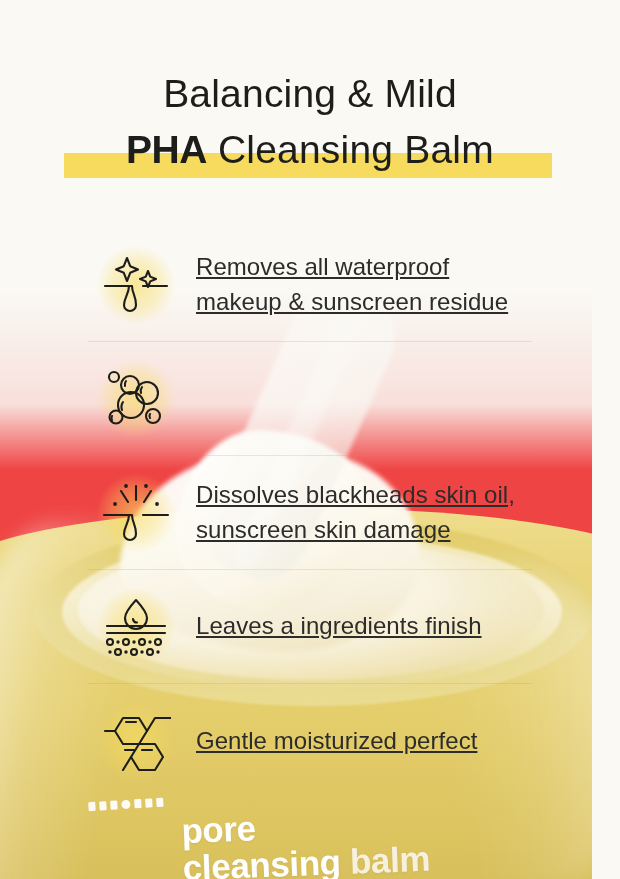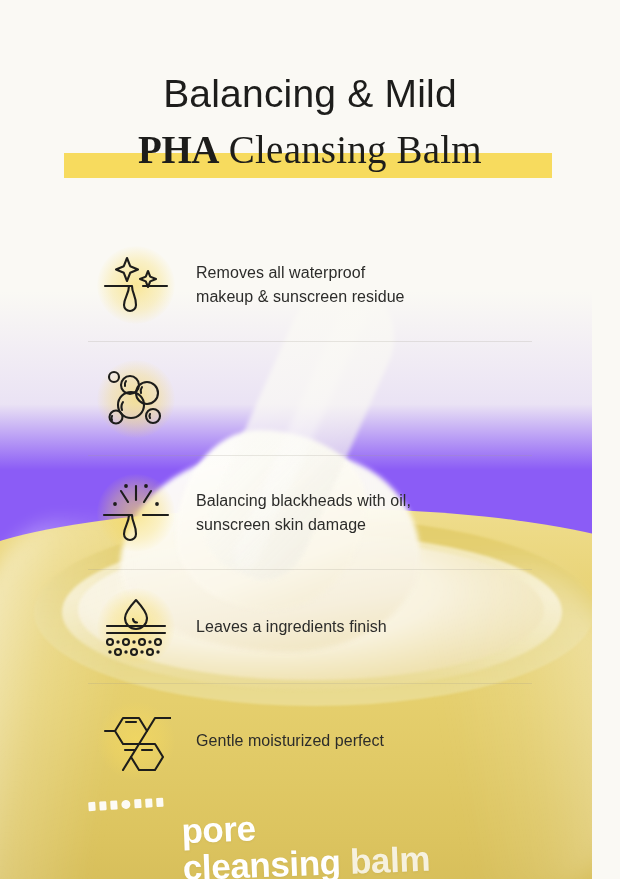--- a/index.html
+++ b/index.html
@@ -3,21 +3,21 @@
 <meta charset="utf-8">
 <style>
   * { margin:0; padding:0; box-sizing:border-box; }
   html,body { width:620px; height:879px; }
   body {
     font-family:"Liberation Sans", sans-serif;
     background:#faf9f4;
     overflow:hidden;
     position:relative;
   }
-  .stage { position:absolute; inset:0; width:592px; height:879px; overflow:hidden; background:#8b5cf6; }
+  .stage { position:absolute; inset:0; width:592px; height:879px; overflow:hidden; background:#ef4444; }
 
   
   .photo { position:absolute; inset:0; }
 
   .jar-body {
     position:absolute;
     left:-60px; top:508px;
     width:740px; height:420px;
     background:
       linear-gradient(180deg,#efdd8d 0%, #e9d478 18%, #e5cf6d 46%, #dcc45f 78%, #d3ba57 100%);
@@ -119,21 +119,20 @@
   .hl-bar {
     position:absolute; left:64px; top:28px;
     width:488px; height:25px;
     background:#f7db5e;
   }
   .hl2 {
     position:relative;
     font-size:39px; font-weight:400; color:#1d1d1b;
     letter-spacing:.2px; line-height:1.3;
     white-space:nowrap;
-    font-family:Liberation Serif, serif;
   }
   .hl2 .pha { font-weight:800; letter-spacing:-.5px; }
 
   
   .features { position:absolute; left:88px; top:228px; width:444px; }
   .feature {
     position:relative;
     display:flex; align-items:center;
     min-height:114px;
     border-bottom:1px solid rgba(160,156,140,.22);
@@ -145,22 +144,22 @@
     display:flex; align-items:center; justify-content:center;
   }
   .f-glow {
     position:absolute; left:50%; top:50%;
     width:78px; height:78px; margin:-39px 0 0 -39px;
     background:radial-gradient(circle, rgba(247,219,94,.62) 0%, rgba(247,219,94,.30) 45%, rgba(247,219,94,0) 72%);
     border-radius:50%;
   }
   .f-icon svg { position:relative; width:70px; height:70px; display:block; }
   .f-text {
-    font-size:16px; line-height:1.45; color:#2c2c2a;
-    letter-spacing:.05px; padding-left:12px;
+    font-size:24px; line-height:1.45; color:#2c2c2a;
+    letter-spacing:.05px; padding-left:12px;text-decoration:underline;
   }
   .f-text span { display:block; white-space:nowrap; }
 
   
   .label { position:absolute; left:84px; top:786px; width:470px; }
   .label-marks { display:flex; gap:4px; align-items:center; height:12px; transform:rotate(-3.5deg); margin-left:4px; }
   .label-marks i { display:block; width:7px; height:9px; background:rgba(255,255,255,.93); border-radius:1px; }
   .label-marks i.r { border-radius:50%; width:9px; height:9px; }
   .label-text {
     margin-top:7px; margin-left:98px;
@@ -248,21 +247,21 @@
           <path d="M35 8 V22"></path>
           <path d="M20 13 L27 24"></path>
           <path d="M50 13 L43 24"></path>
           <circle cx="25" cy="8" r="1.9" fill="#1d1d1b" stroke="none"></circle>
           <circle cx="45" cy="8" r="1.9" fill="#1d1d1b" stroke="none"></circle>
           <circle cx="14" cy="26" r="1.9" fill="#1d1d1b" stroke="none"></circle>
           <circle cx="56" cy="26" r="1.9" fill="#1d1d1b" stroke="none"></circle>
         </svg>
       </div>
       <div class="f-text">
-        <span>Balancing blackheads with oil,</span>
+        <span>Dissolves blackheads skin oil,</span>
         <span>sunscreen skin damage</span>
       </div>
     </div>
 
     <div class="feature">
       <div class="f-icon">
         <div class="f-glow"></div>
         <svg viewBox="0 0 70 70" fill="none" stroke="#1d1d1b" stroke-width="2.1" stroke-linecap="round" stroke-linejoin="round">
           <path d="M35 8 c0 0 11 12 11 18 a11 11 0 0 1 -22 0 c0 -6 11 -18 11 -18 z"></path>
           <path d="M32 27 a4 4 0 0 0 4 3.5"></path>

